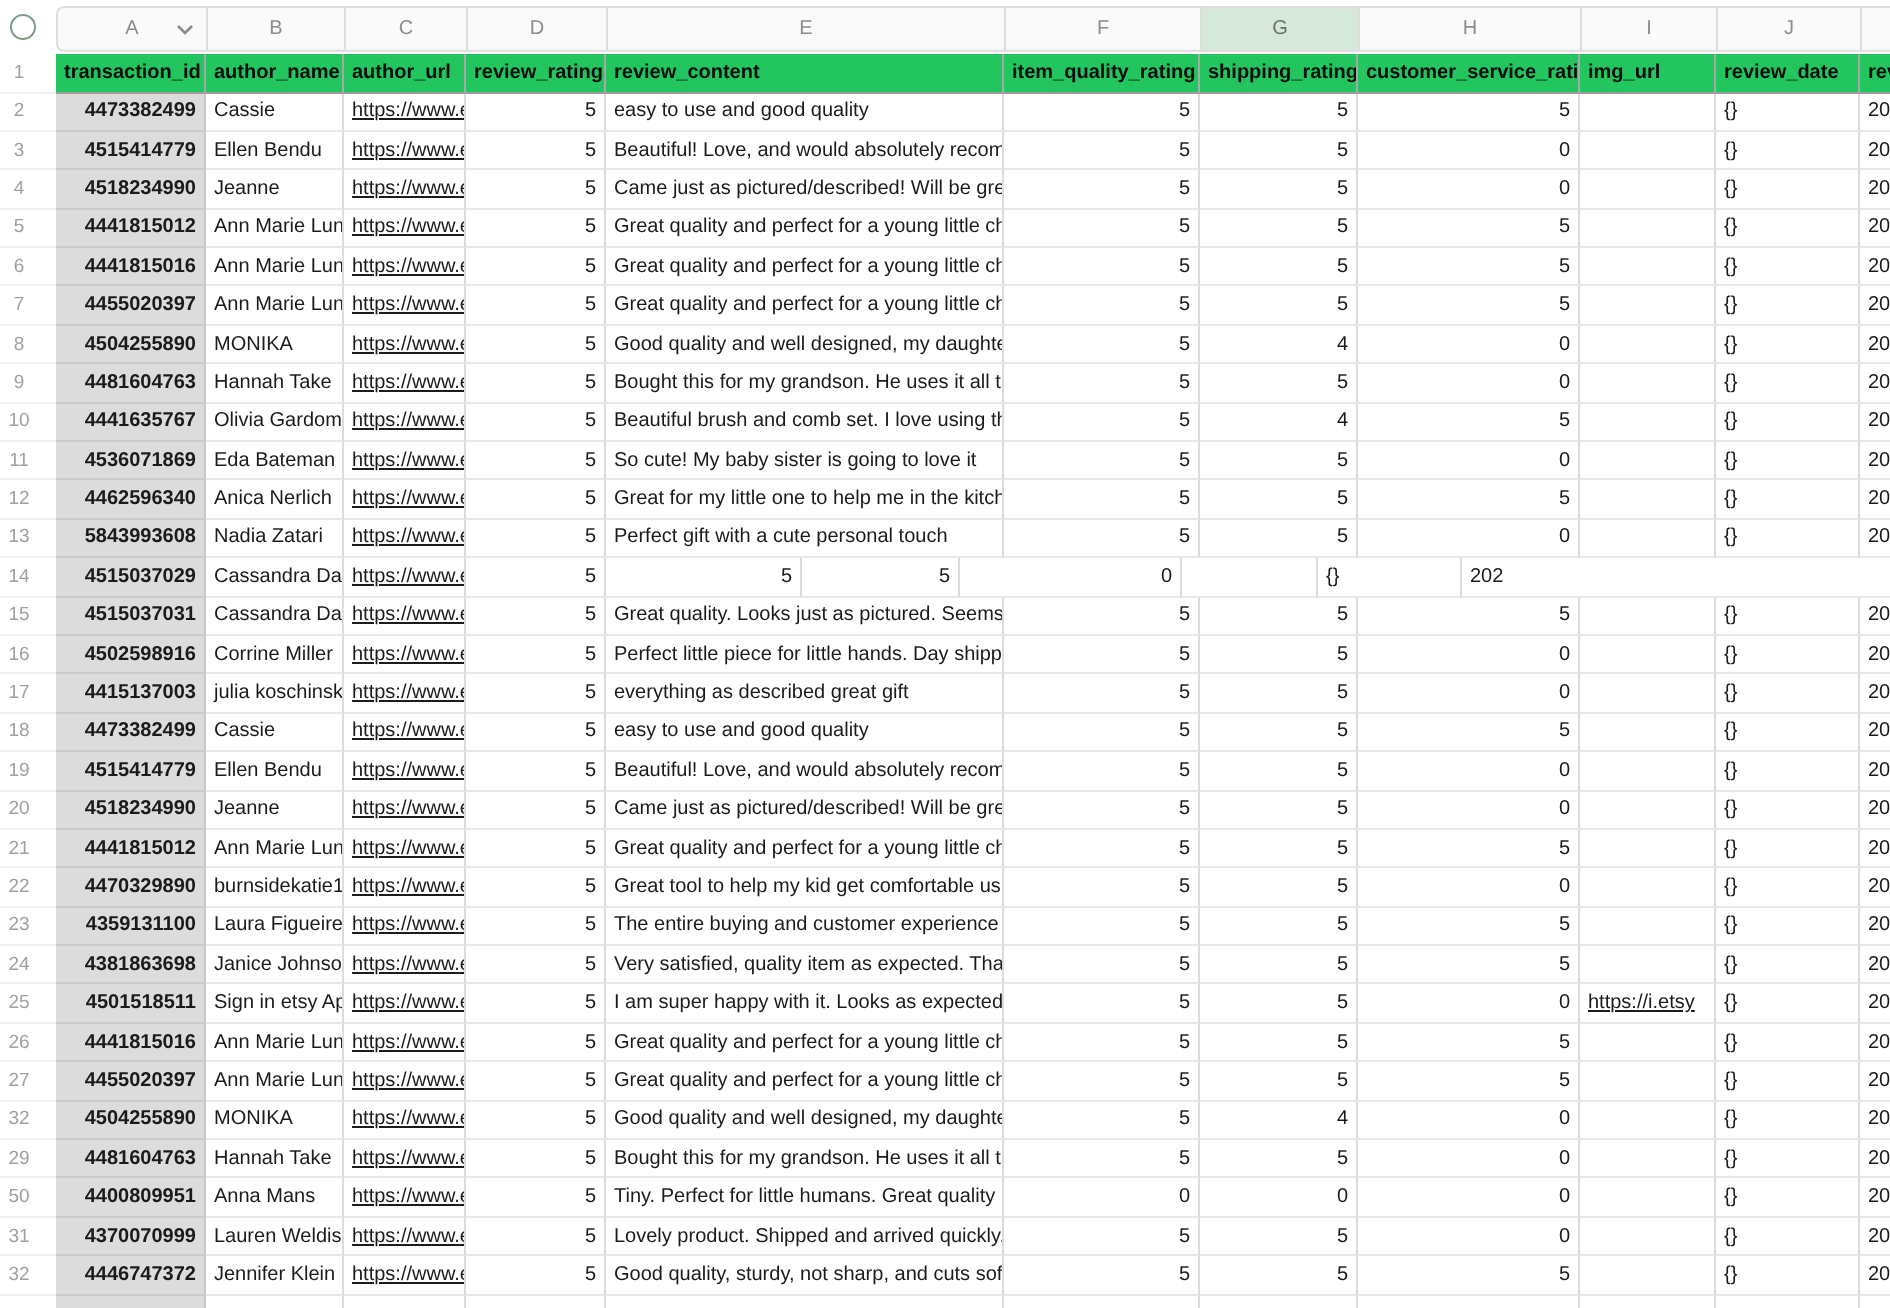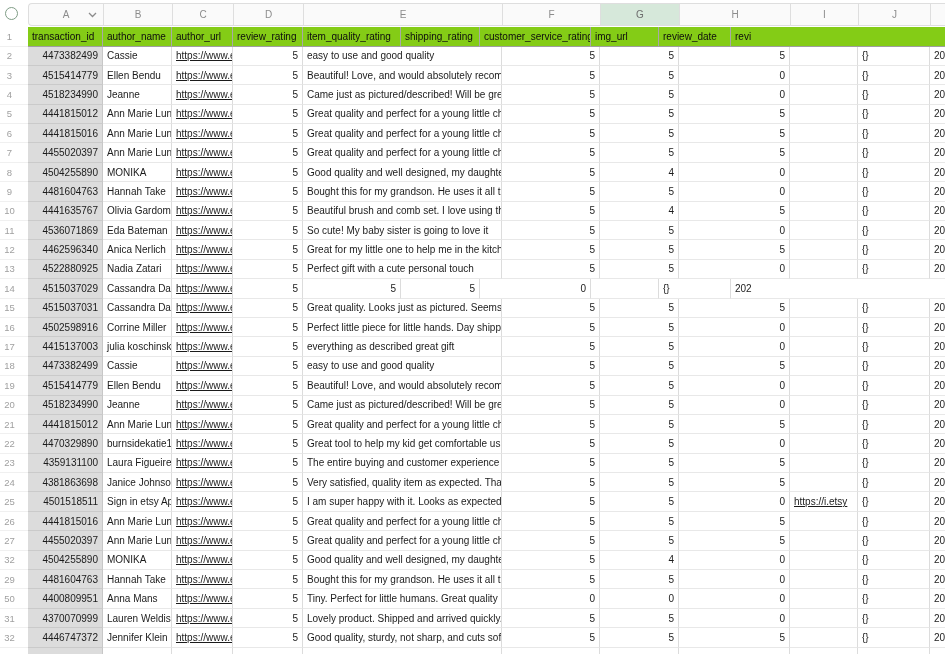--- a/index.html
+++ b/index.html
@@ -24,24 +24,24 @@
   .row { display: flex; height: 19.4px; }
   .row.hrow { height: 19.5px; }
   .gut { width: 28px; display: flex; align-items: center; justify-content: center;
     padding-right: 9px; font-size: 9.5px; color: #a0a0a0;
     border-bottom: 1px solid #f0f0f0; background: #fff; }
   .cell { display: flex; align-items: center; padding: 0 4px; font-size: 10px; color: #1b1b1b;
     border-right: 1px solid #dcdcdc; border-bottom: 1px solid #e8e8e8;
     white-space: nowrap; overflow: hidden; }
   .num { justify-content: flex-end; }
   .link { text-decoration: underline; }
-  .hcell { background: #84cc16; font-weight: normal; color: #0d0d0d;
+  .hcell { background: #22c55e; font-weight: bold; color: #0d0d0d;
     border-right: 1px solid #a8a8a8; border-bottom: 1px solid #9e9e9e; }
   .shade { background: #dcdcdc; border-right: 1px solid #c7c7c7;
-    border-bottom: 1px solid #cacaca; font-weight: normal; }
+    border-bottom: 1px solid #cacaca; font-weight: bold; }
 
   
   .c-id      { width: 75px; }
   .c-name    { width: 69px; }
   .c-url     { width: 61px; }
   .c-rating  { width: 70px; }
   .c-content { width: 199px; }
   .c-iq      { width: 98px; }
   .c-ship    { width: 79px; }
   .c-cs      { width: 111px; }
@@ -75,20 +75,21 @@
       </div>
   </div>
 
   <div id="grid">
     <div class="row hrow" id="header-row">
         <div class="gut">1</div>
         <div class="cell hcell c-id">transaction_id</div>
         <div class="cell hcell c-name">author_name</div>
         <div class="cell hcell c-url">author_url</div>
         <div class="cell hcell c-rating">review_rating</div>
+        <div class="cell hcell c-content">review_content</div>
         <div class="cell hcell c-iq">item_quality_rating</div>
         <div class="cell hcell c-ship">shipping_rating</div>
         <div class="cell hcell c-cs">customer_service_rating</div>
         <div class="cell hcell c-img">img_url</div>
         <div class="cell hcell c-date">review_date</div>
         <div class="cell hcell c-k">revi</div>
       </div>
     <div id="body">
         <div class="row">
           <div class="gut">2</div>
@@ -239,21 +240,21 @@
           <div class="cell c-content">Great for my little one to help me in the kitche</div>
           <div class="cell c-iq num">5</div>
           <div class="cell c-ship num">5</div>
           <div class="cell c-cs num">5</div>
           <div class="cell c-img link"></div>
           <div class="cell c-date">{}</div>
           <div class="cell c-k">202</div>
         </div>
         <div class="row">
           <div class="gut">13</div>
-          <div class="cell c-id num shade">4522880925</div>
+          <div class="cell c-id num shade">5843993608</div>
           <div class="cell c-name">Nadia Zatari</div>
           <div class="cell c-url link">https://www.e</div>
           <div class="cell c-rating num">5</div>
           <div class="cell c-content">Perfect gift with a cute personal touch</div>
           <div class="cell c-iq num">5</div>
           <div class="cell c-ship num">5</div>
           <div class="cell c-cs num">0</div>
           <div class="cell c-img link"></div>
           <div class="cell c-date">{}</div>
           <div class="cell c-k">202</div>

